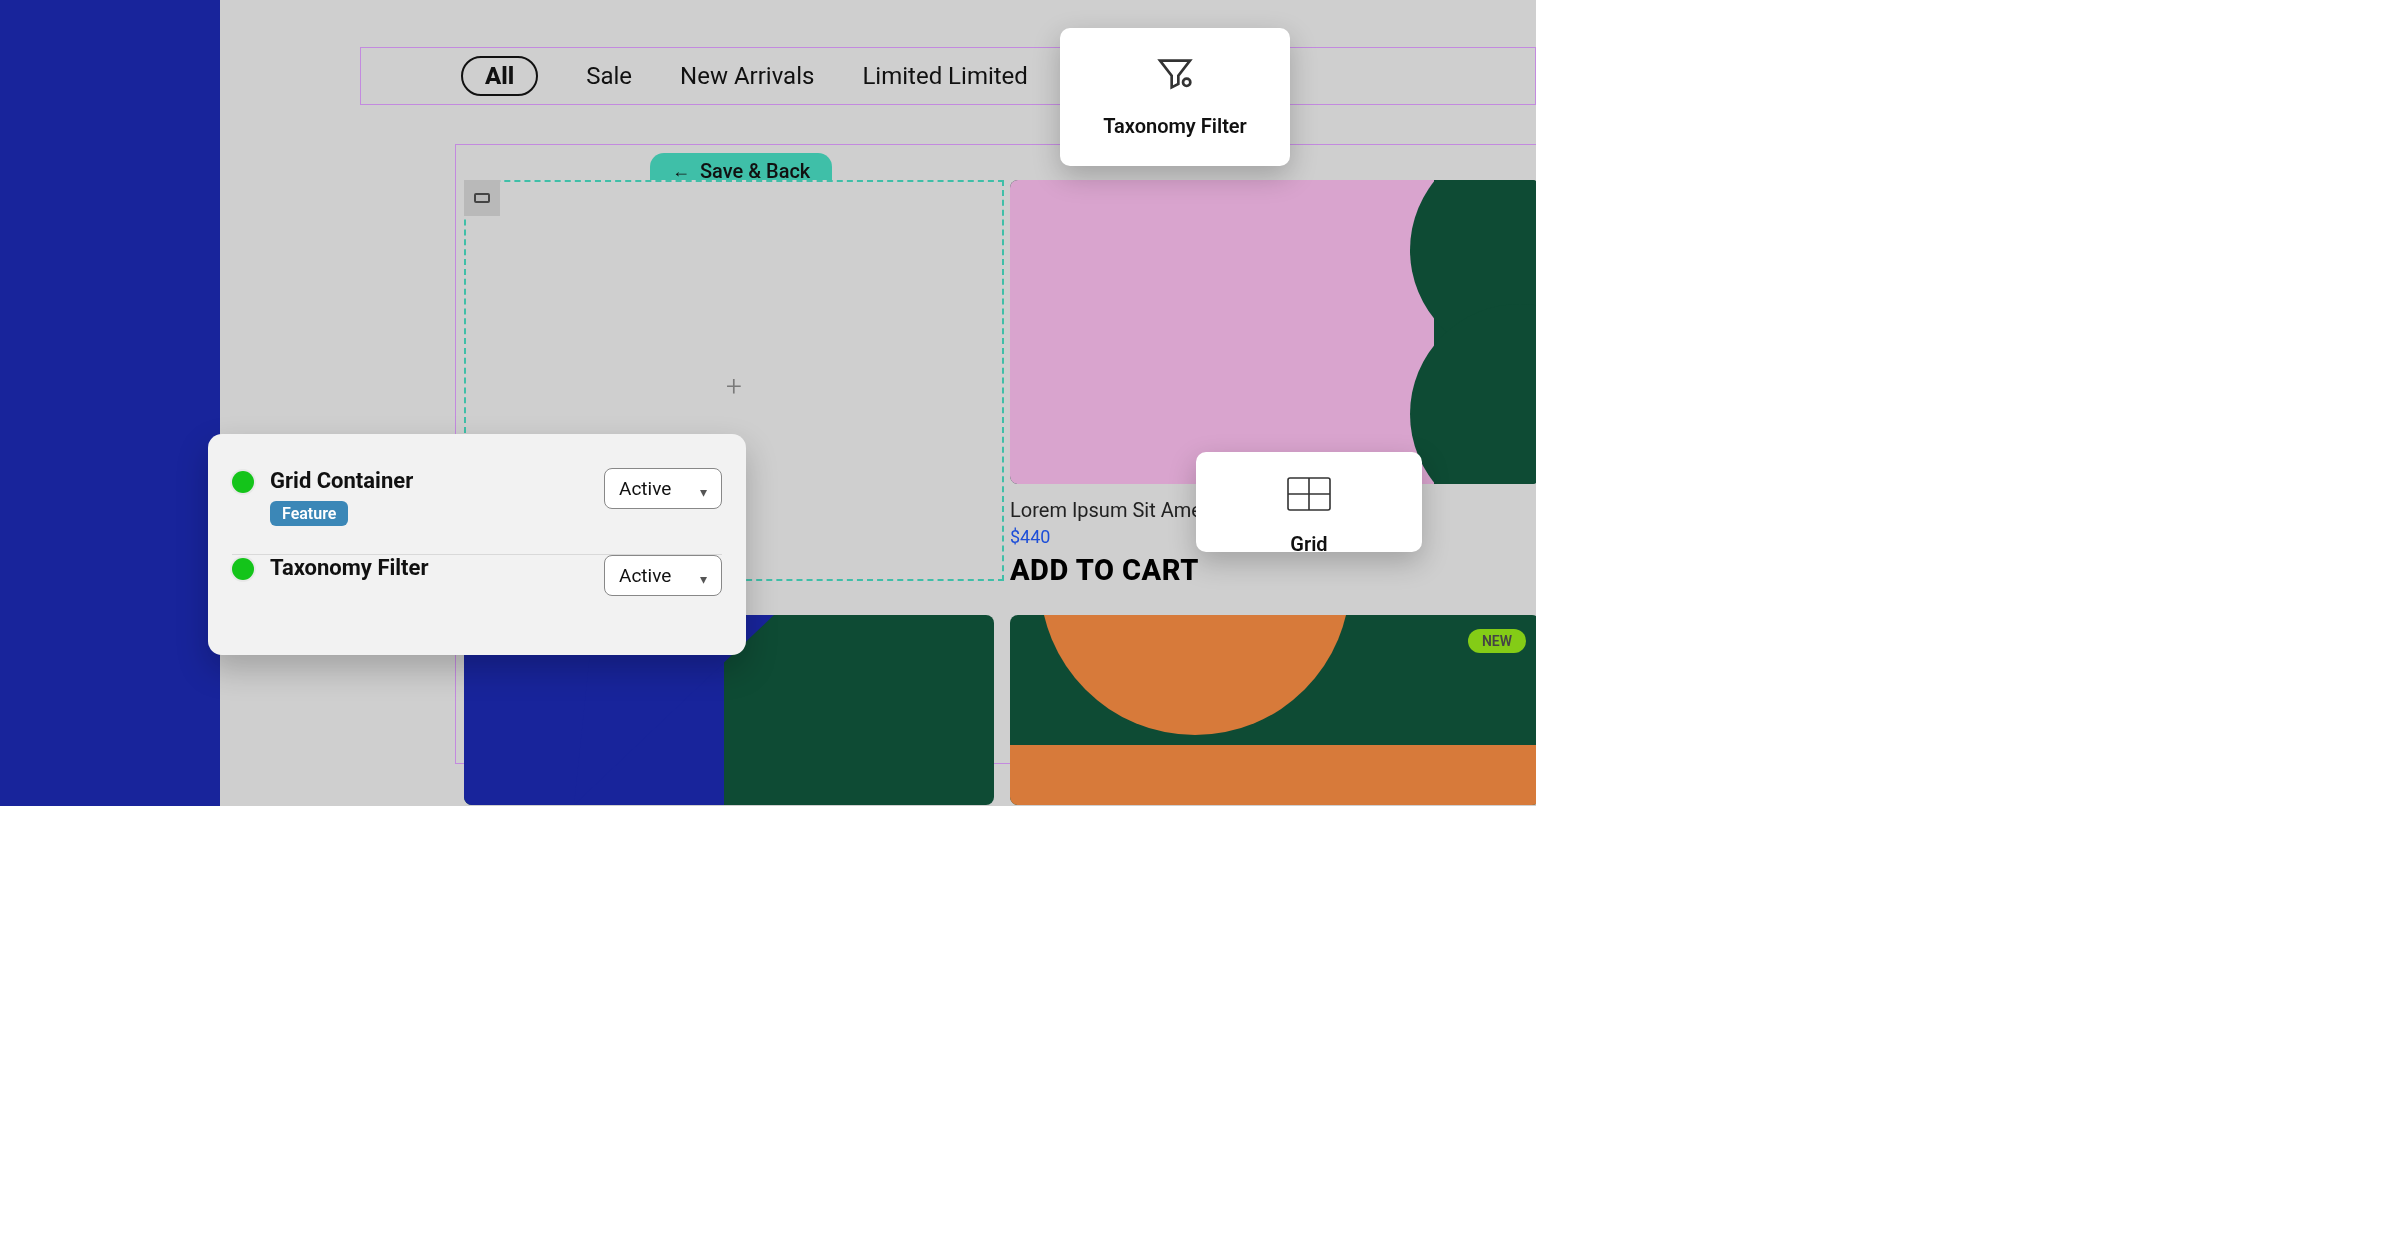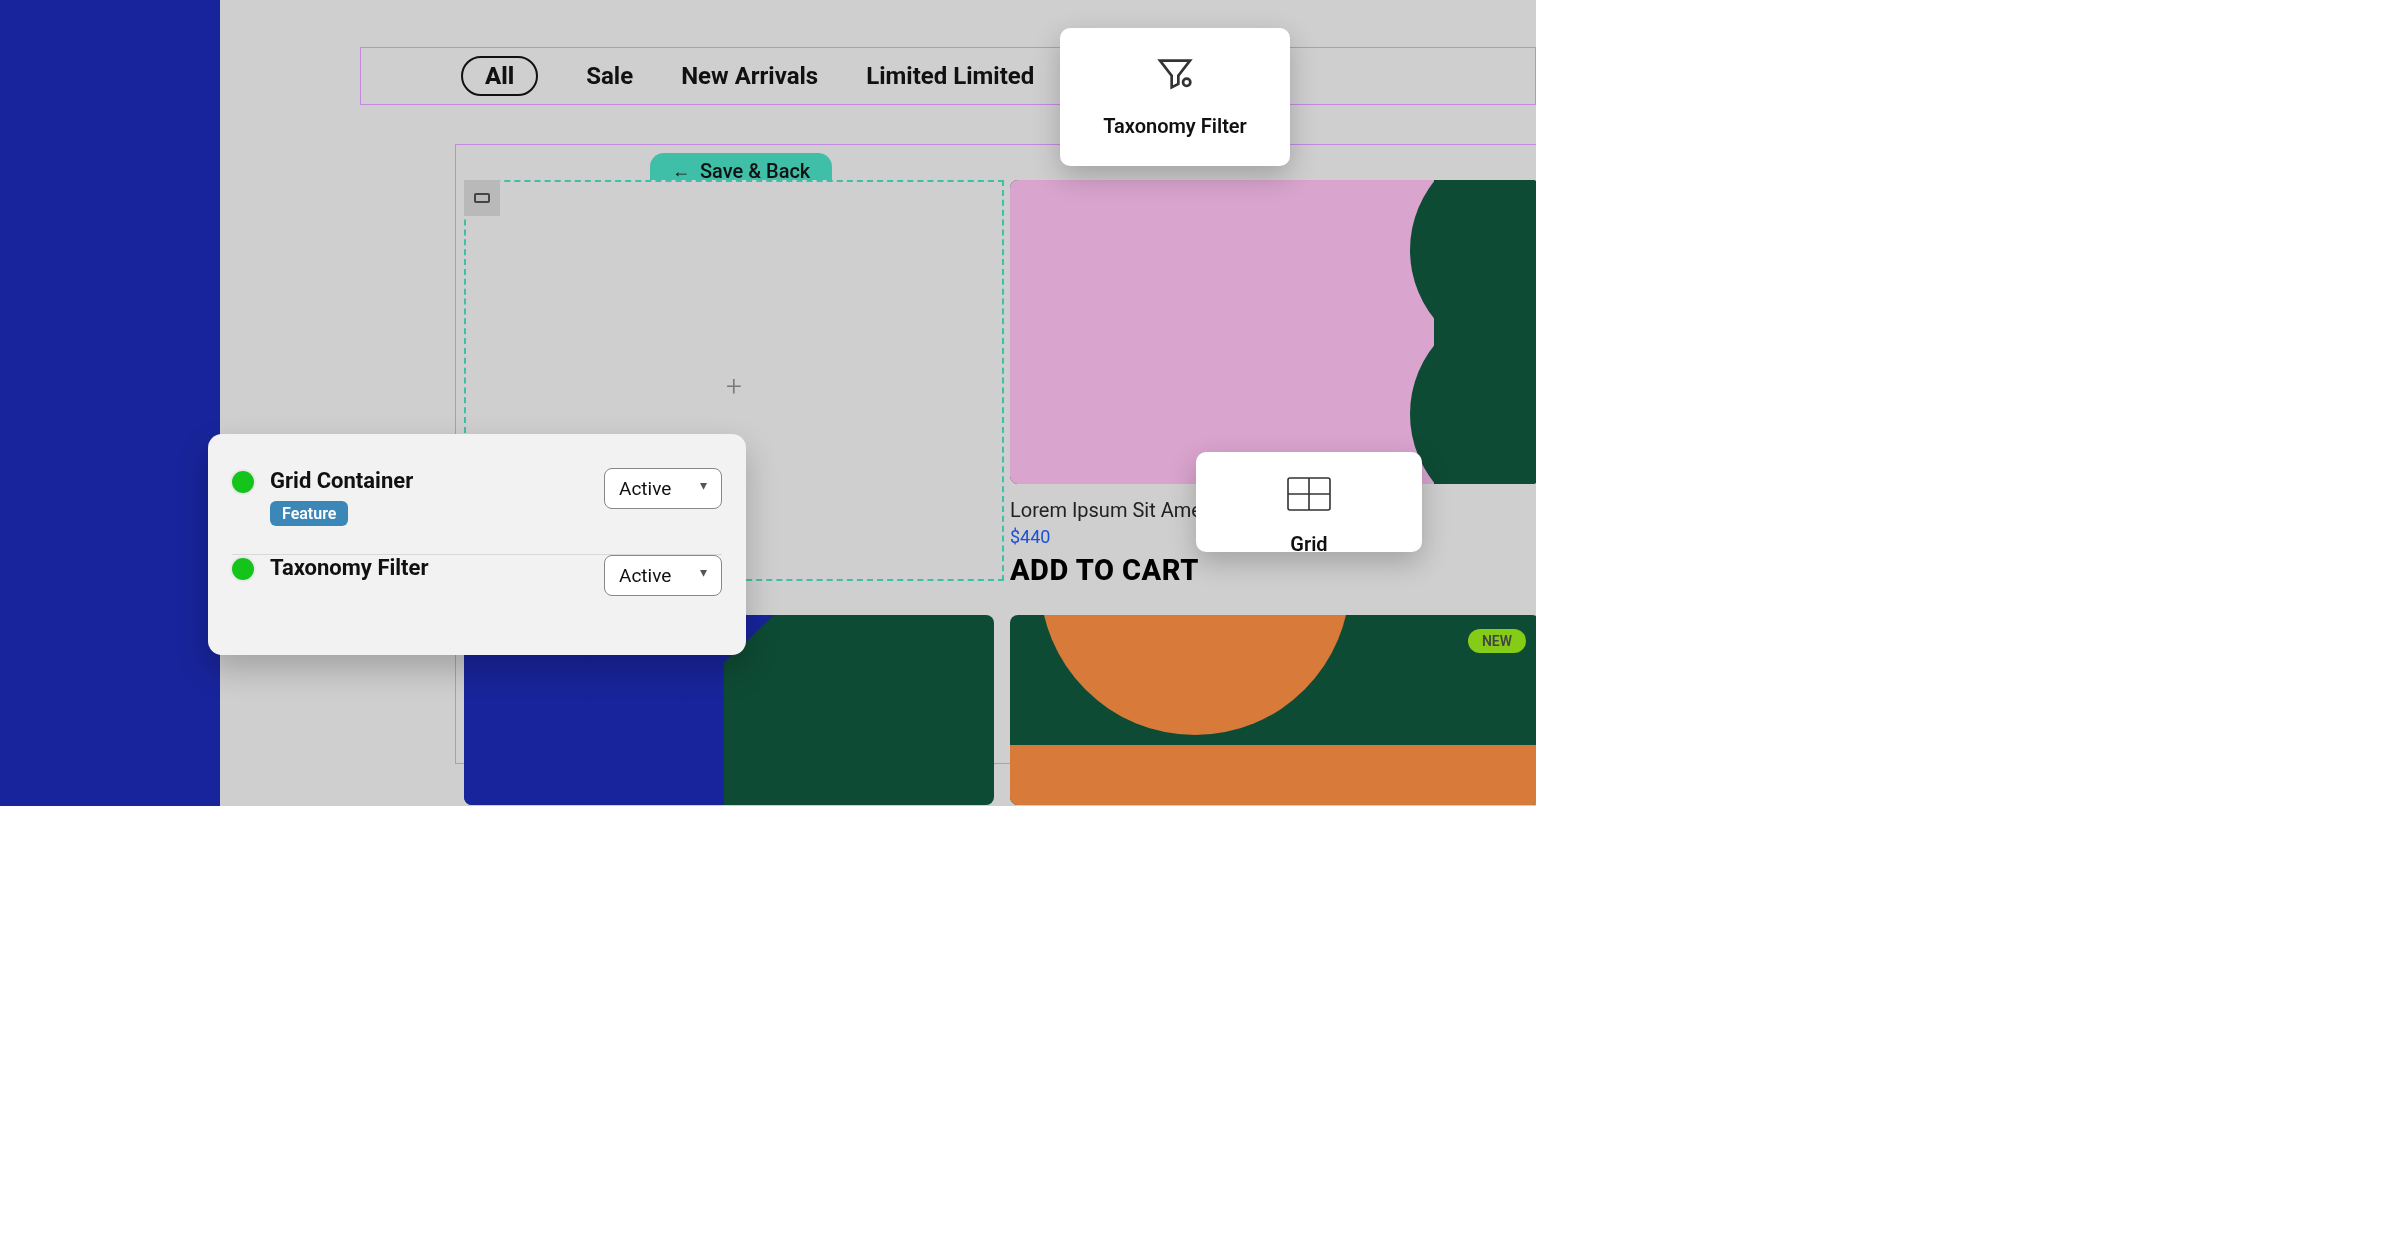--- a/index.html
+++ b/index.html
@@ -12,21 +12,21 @@
   .filter-row {
     position: absolute; left: 0; right: 0; top: 57px; height: 58px;
     border: 1px solid #c38adf; background: transparent;
     display: flex; align-items: center; padding-left: 100px; gap: 48px;
     font-size: 24px; color: #111;
   }
   .filter-pill {
     border: 2px solid #111; border-radius: 999px; padding: 4px 22px;
     font-weight: 800; font-size: 24px;
   }
-  .filter-link { font-weight: 700; }
+  .filter-link { font-weight: 400; }
 
   
   .grid-outline {
     position: absolute; left: 95px; right: 0; top: 154px; height: 620px;
     border: 1px solid #c38adf; border-right: none;
   }
 
   
   .edit-card {
     position: absolute; left: 104px; top: 190px; width: 540px; height: 401px;
@@ -116,21 +116,21 @@
   .row { display: flex; align-items: flex-start; justify-content: space-between; }
   .divider { height: 1px; background: #d9d9d9; margin: 28px 0 0; }
   .left-col { display: flex; align-items: flex-start; gap: 16px; }
   .dot { width: 22px; height: 22px; background: #14c41a; border-radius: 50%; margin-top: 3px; box-shadow: 0 0 0 2px #e8e8e8; }
   .row-title { font-size: 22px; font-weight: 700; color: #111; }
   .feature-badge {
     display: inline-block; margin-top: 8px; background: #3b87b7; color: #fff;
     font-size: 16px; font-weight: 600; padding: 3px 12px; border-radius: 6px;
   }
   .select {
-    display: flex; align-items: flex-start; gap: 16px;
+    display: flex; align-items: flex-end; gap: 16px;
     border: 1.5px solid #888; border-radius: 8px; background: #fff;
     padding: 8px 14px; font-size: 19px; color: #111; min-width: 118px;
     justify-content: space-between;
   }
   .chev { font-size: 14px; color: #555; }
 
   svg { display: block; margin: 0 auto; }
 </style>
 </head>
 <body>

